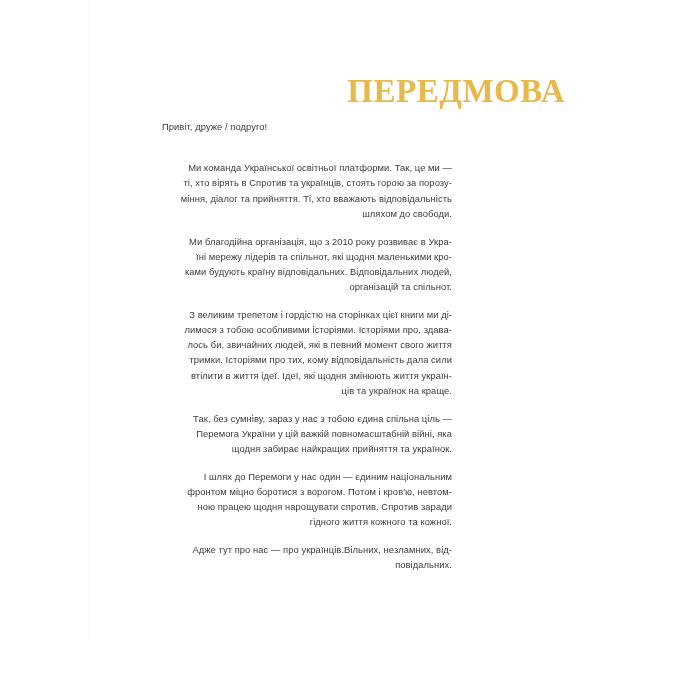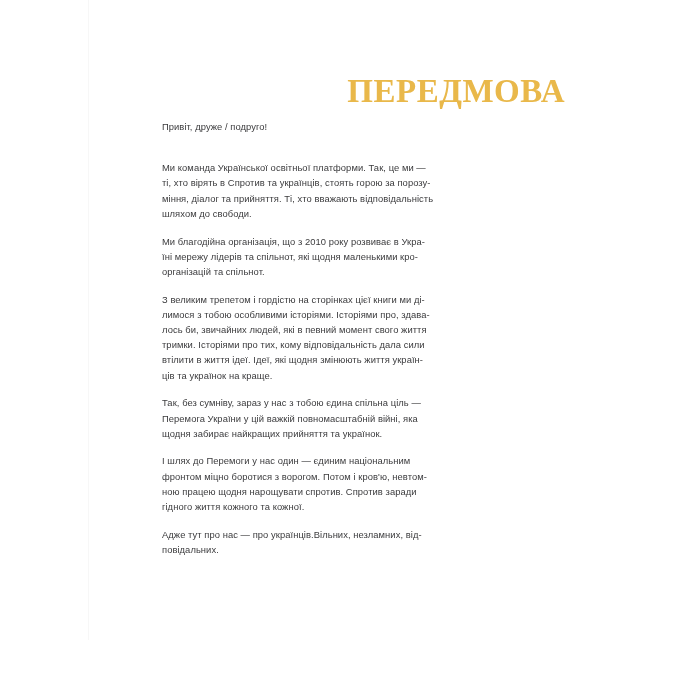--- a/index.html
+++ b/index.html
@@ -58,21 +58,21 @@
     letter-spacing: 0.06px;
     margin: 0 0 26px 0;
   }
 
   .para {
     font-size: 9.4px;
     line-height: 15.2px;
     color: #3b3b3d;
     letter-spacing: 0.06px;
     margin: 0 0 12.5px 0;
-    text-align: left;
+    text-align: right;
   }
 
   .para:last-child {
     margin-bottom: 0;
   }
 
   .para .ln {
     display: block;
     white-space: nowrap;
   }
@@ -103,20 +103,21 @@
     <div id="paragraphs">
         <p class="para">
           <span class="ln">Ми команда Української освітньої платформи. Так, це ми —</span>
           <span class="ln">ті, хто вірять в Спротив та українців, стоять горою за порозу-</span>
           <span class="ln">міння, діалог та прийняття. Ті, хто вважають відповідальність</span>
           <span class="ln">шляхом до свободи.</span>
         </p>
         <p class="para">
           <span class="ln">Ми благодійна організація, що з 2010 року розвиває в Укра-</span>
           <span class="ln">їні мережу лідерів та спільнот, які щодня маленькими кро-</span>
+          <span class="ln">ками будують країну відповідальних. Відповідальних людей,</span>
           <span class="ln">організацій та спільнот.</span>
         </p>
         <p class="para">
           <span class="ln">З великим трепетом і гордістю на сторінках цієї книги ми ді-</span>
           <span class="ln">лимося з тобою особливими історіями. Історіями про, здава-</span>
           <span class="ln">лось би, звичайних людей, які в певний момент свого життя</span>
           <span class="ln">тримки. Історіями про тих, кому відповідальність дала сили</span>
           <span class="ln">втілити в життя ідеї. Ідеї, які щодня змінюють життя україн-</span>
           <span class="ln">ців та українок на краще.</span>
         </p>

